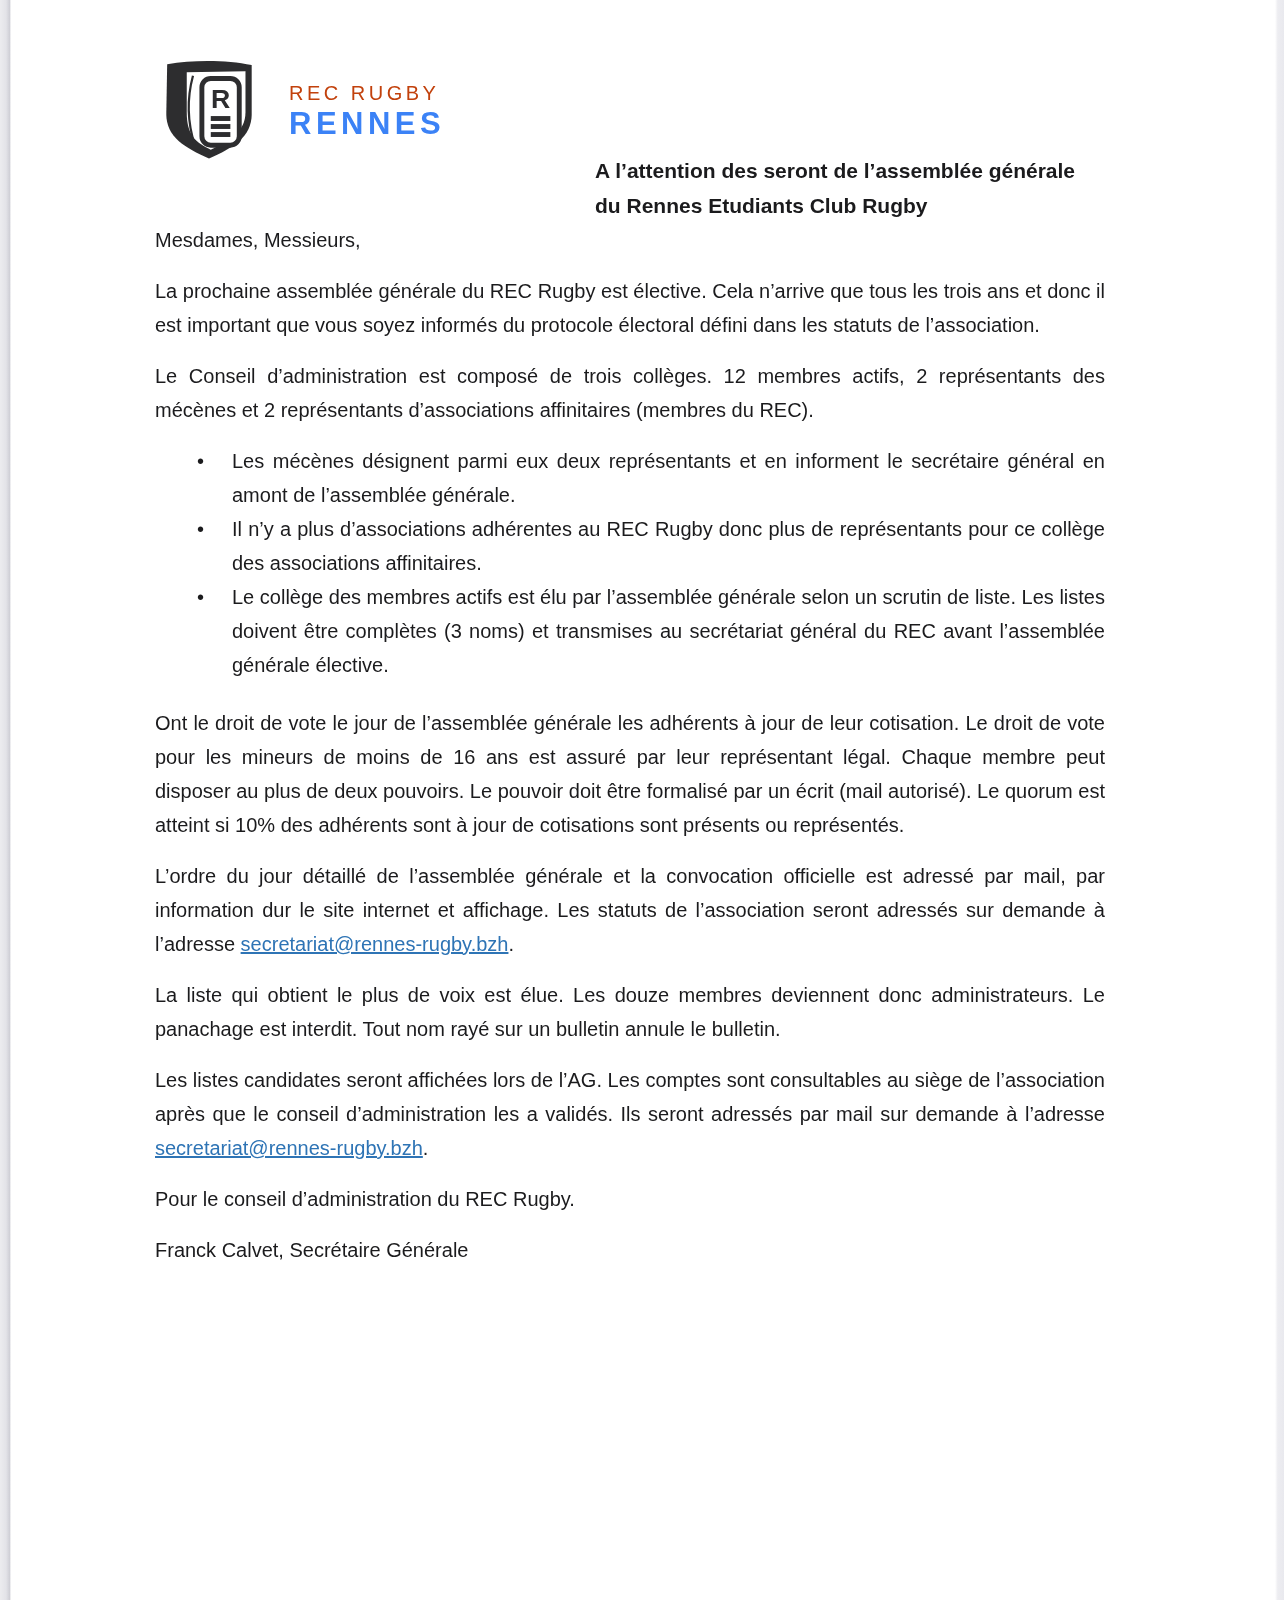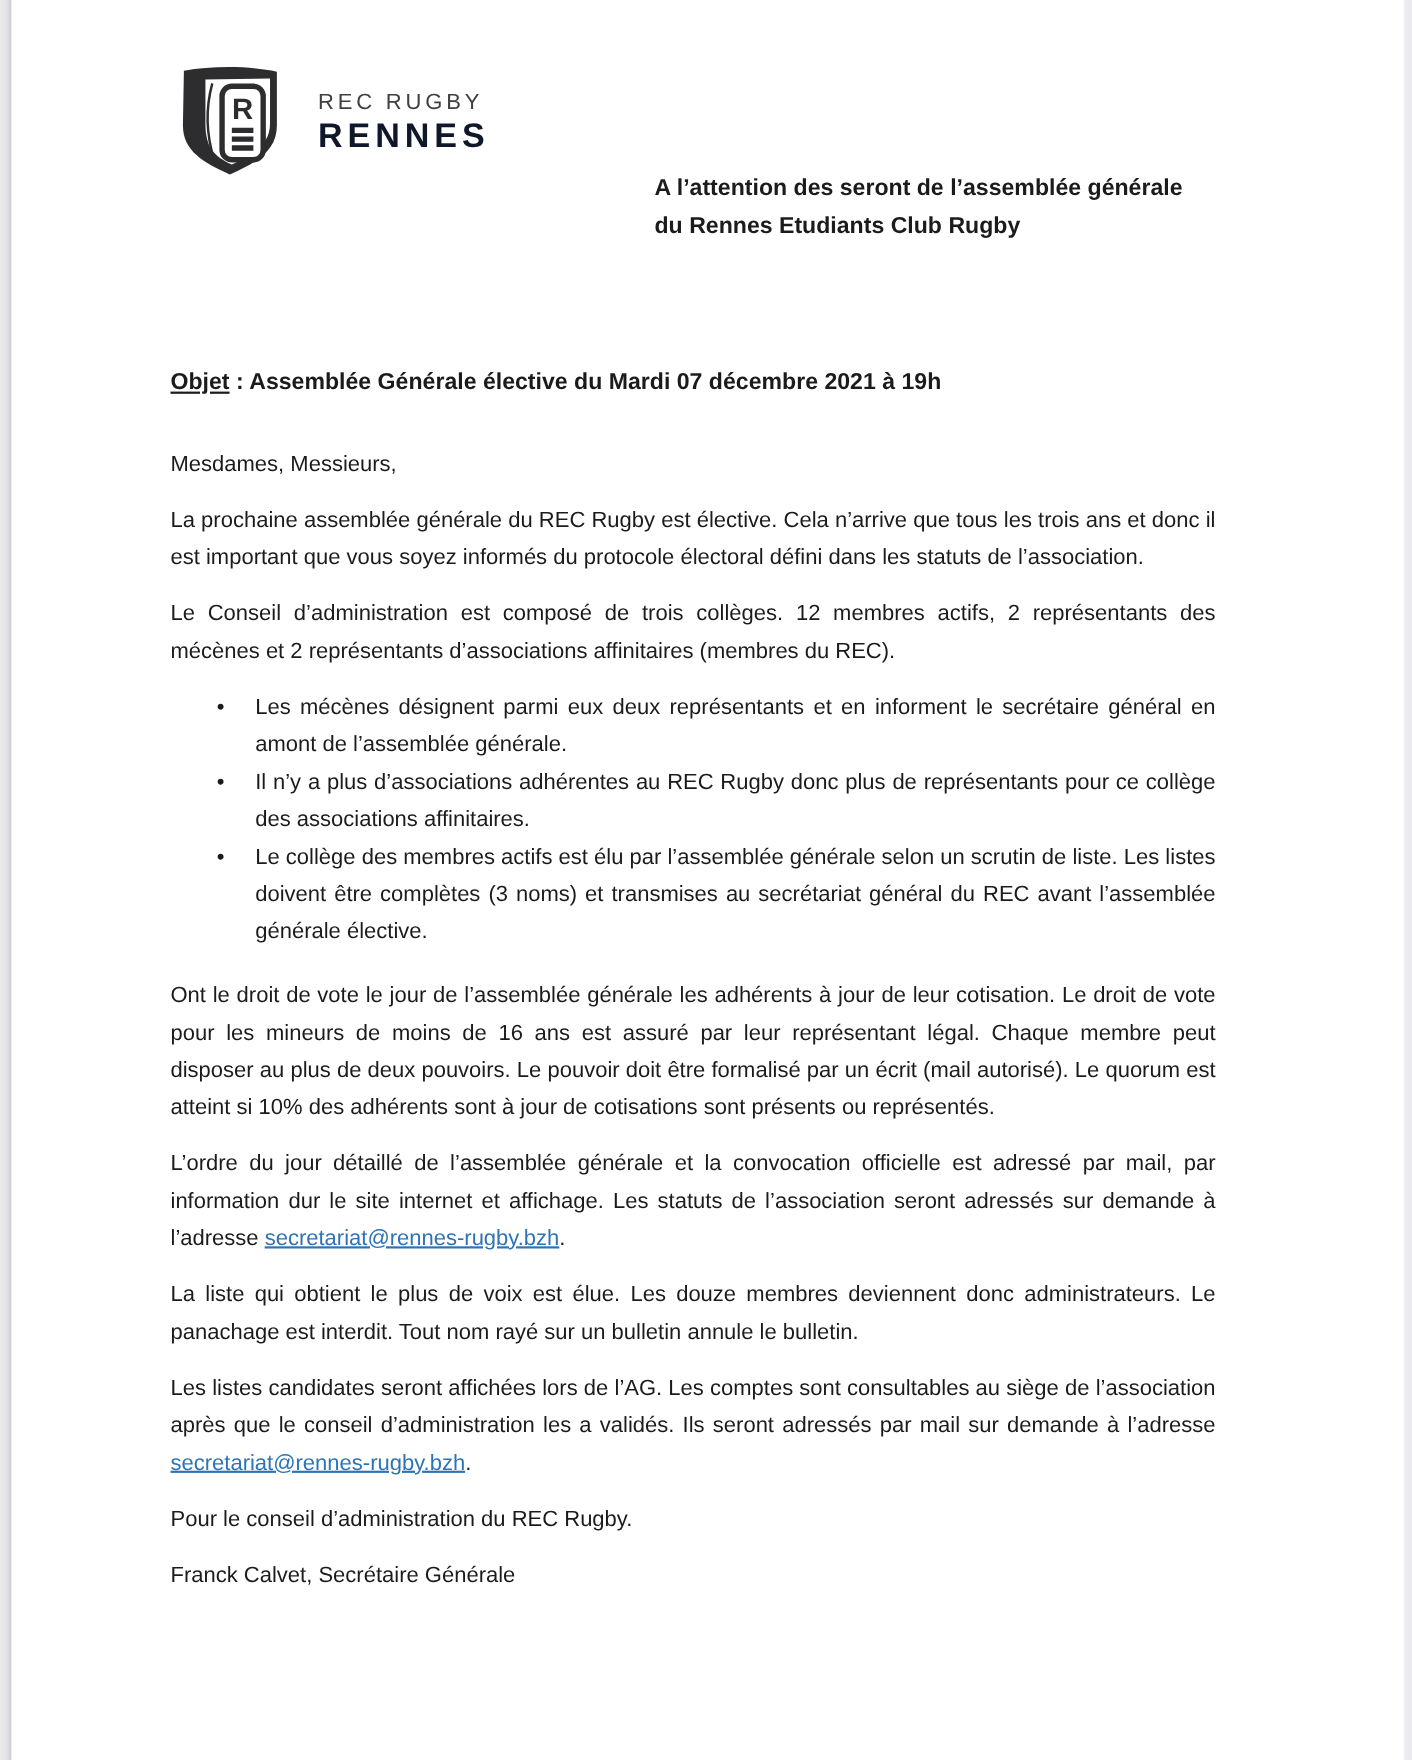--- a/index.html
+++ b/index.html
@@ -49,27 +49,27 @@
     align-items: center;
   }
   .logo-shield { display: block; }
   .logo-text {
     margin-left: 26px;
     display: flex;
     flex-direction: column;
     justify-content: center;
   }
   .logo-line1 {
-    color: #404040;
+    color: #c2410c;
     font-size: 20px;
     letter-spacing: 3.5px;
     line-height: 26px;
   }
   .logo-line2 {
-    color: #0f172a;
+    color: #3b82f6;
     font-size: 31px;
     font-weight: bold;
     letter-spacing: 4.5px;
     line-height: 36px;
     text-align: right;
   }
 
   
   .recipient {
     margin-left: 440px;
@@ -159,21 +159,20 @@
           <span class="logo-line2">RENNES</span>
         </div>
       </div>
     </div>
 
     <div class="recipient">
       <div>A l’attention des seront de l’assemblée générale</div>
       <div>du Rennes Etudiants Club Rugby</div>
     </div>
 
-    <p class="subject"><span class="label">Objet</span><span> : </span><span>Assemblée Générale élective du Mardi 07 décembre 2021 à 19h</span></p>
 
     <div class="body-text">
       <p>Mesdames, Messieurs,</p>
 
       <p class="just">La prochaine assemblée générale du REC Rugby est élective. Cela n’arrive que tous les trois ans et donc il est important que vous soyez informés du protocole électoral défini dans les statuts de l’association.</p>
 
       <p class="just">Le Conseil d’administration est composé de trois collèges. 12 membres actifs, 2 représentants des mécènes et 2 représentants d’associations affinitaires (membres du REC).</p>
 
       <ul class="bullets">
         <li>Les mécènes désignent parmi eux deux représentants et en informent le secrétaire général en amont de l’assemblée générale.</li>

